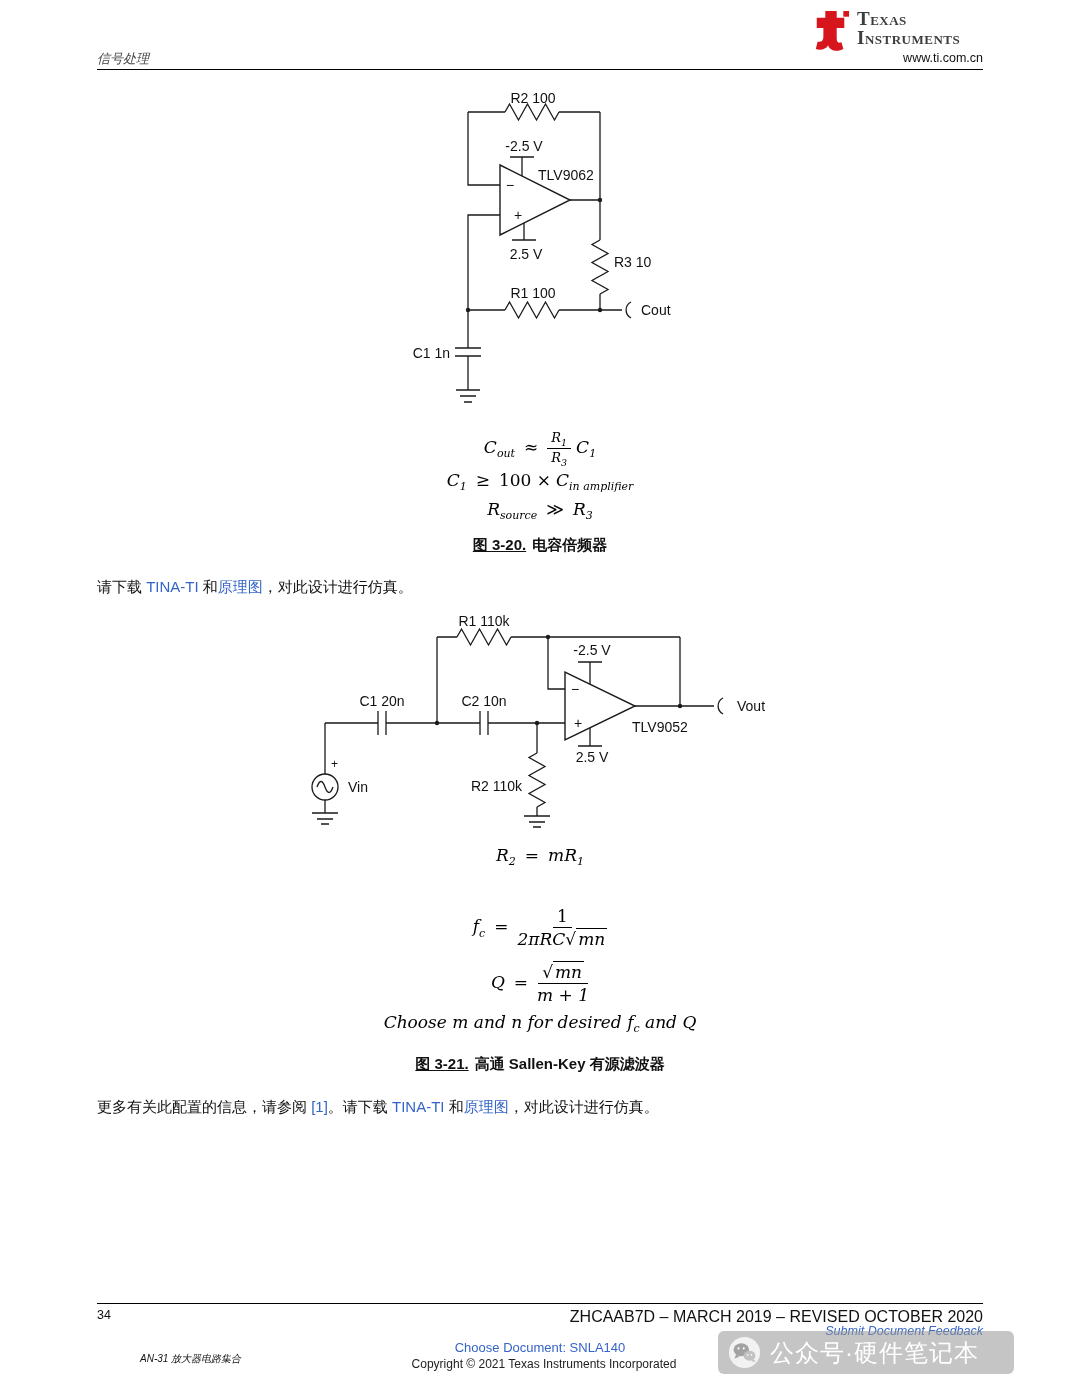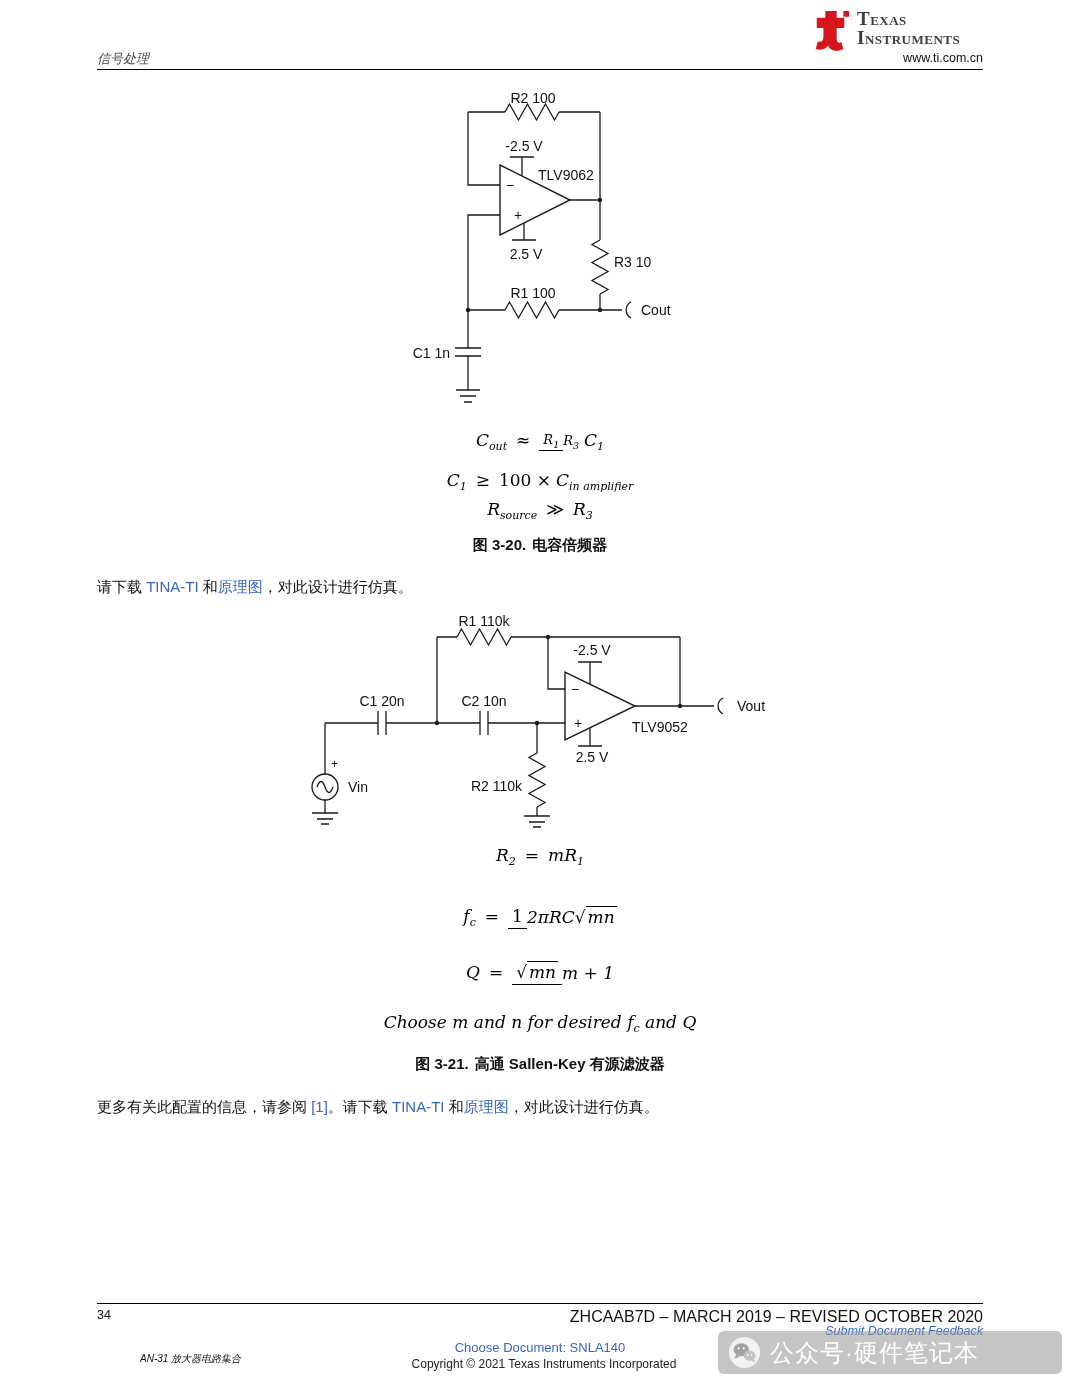--- a/index.html
+++ b/index.html
@@ -27,47 +27,47 @@
   svg text.sm{font-size:12px;}
 
   
   .formula{position:absolute;left:0;right:0;text-align:center;
            font-family:"DejaVu Serif",serif;font-size:17px;color:#000;}
   .mi{font-style:italic;}
   .upr{font-style:normal;}
   .formula sub{font-size:11px;font-style:italic;line-height:1;}
   .rel{font-style:normal;margin:0 9px;}
   .mspace{margin-left:5px;}
-  .frac{display:inline-flex;flex-direction:row;align-items:flex-start;vertical-align:middle;line-height:1.2;}
+  .frac{display:inline-flex;flex-direction:column;align-items:center;vertical-align:middle;line-height:1.2;}
   .fnum{border-bottom:1.3px solid #000;padding:0 4px 1px;}
   .fden{padding-top:1px;}
   .frac-sm{font-size:13px;}
   .frac-sm sub{font-size:9px;}
   .frac sub{font-size:9.5px;}
   .sqrt{white-space:nowrap;}
   .rsym{font-style:normal;}
   .rad{border-top:1.3px solid #000;padding:0 2px;}
 
   
   .caption{position:absolute;left:0;right:0;text-align:center;font-size:15px;font-weight:700;}
-  .cap-label{margin-right:6px;}
+  .cap-label{margin-right:6px;text-decoration:underline;}
   .body-text{position:absolute;left:97px;margin:0;font-size:15px;}
   .lnk{color:#3464c8;text-decoration:none;cursor:pointer;}
 
   
   .footer-rule{position:absolute;left:97px;top:1303px;width:886px;border-top:1.4px solid #000;}
   .page-num{position:absolute;left:97px;top:1308px;font-size:12.5px;}
   .doc-title{position:absolute;left:140px;top:1308px;font-size:10px;font-style:italic;margin-top:44px;}
   .doc-code{position:absolute;right:97px;top:1308px;font-size:16px;}
   .feedback{position:absolute;right:97px;top:1324px;font-size:12.5px;font-style:italic;color:#3464c8;}
   .eng-doc{position:absolute;left:0;right:0;top:1340px;text-align:center;font-size:13px;color:#3464c8;}
   .copyright{position:absolute;left:8px;right:0;top:1357px;text-align:center;font-size:12px;color:#222;}
 
   
-  .watermark{position:absolute;left:718px;top:1331px;width:344px;height:43px;
+  .watermark{position:absolute;left:718px;top:1331px;width:296px;height:43px;
              background:rgba(150,150,150,.55);border-radius:6px;display:flex;align-items:center;
              gap:9px;padding:0 10px;box-sizing:border-box;}
   .wm-icon svg{width:33px;height:33px;display:block;}
   .wm-text{font-size:24px;color:#fff;letter-spacing:1px;white-space:nowrap;}
 </style>
 </head>
 <body>
 
 <div class="page">
 

